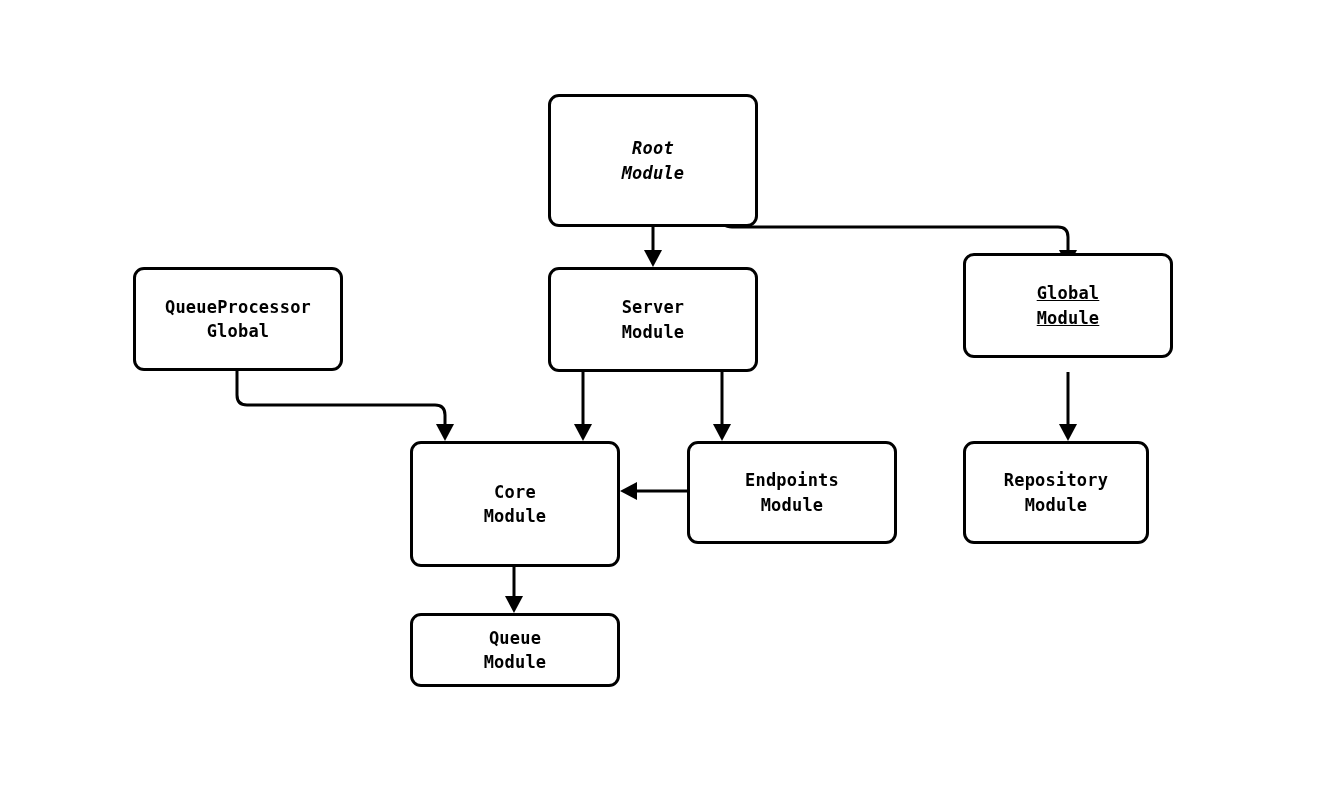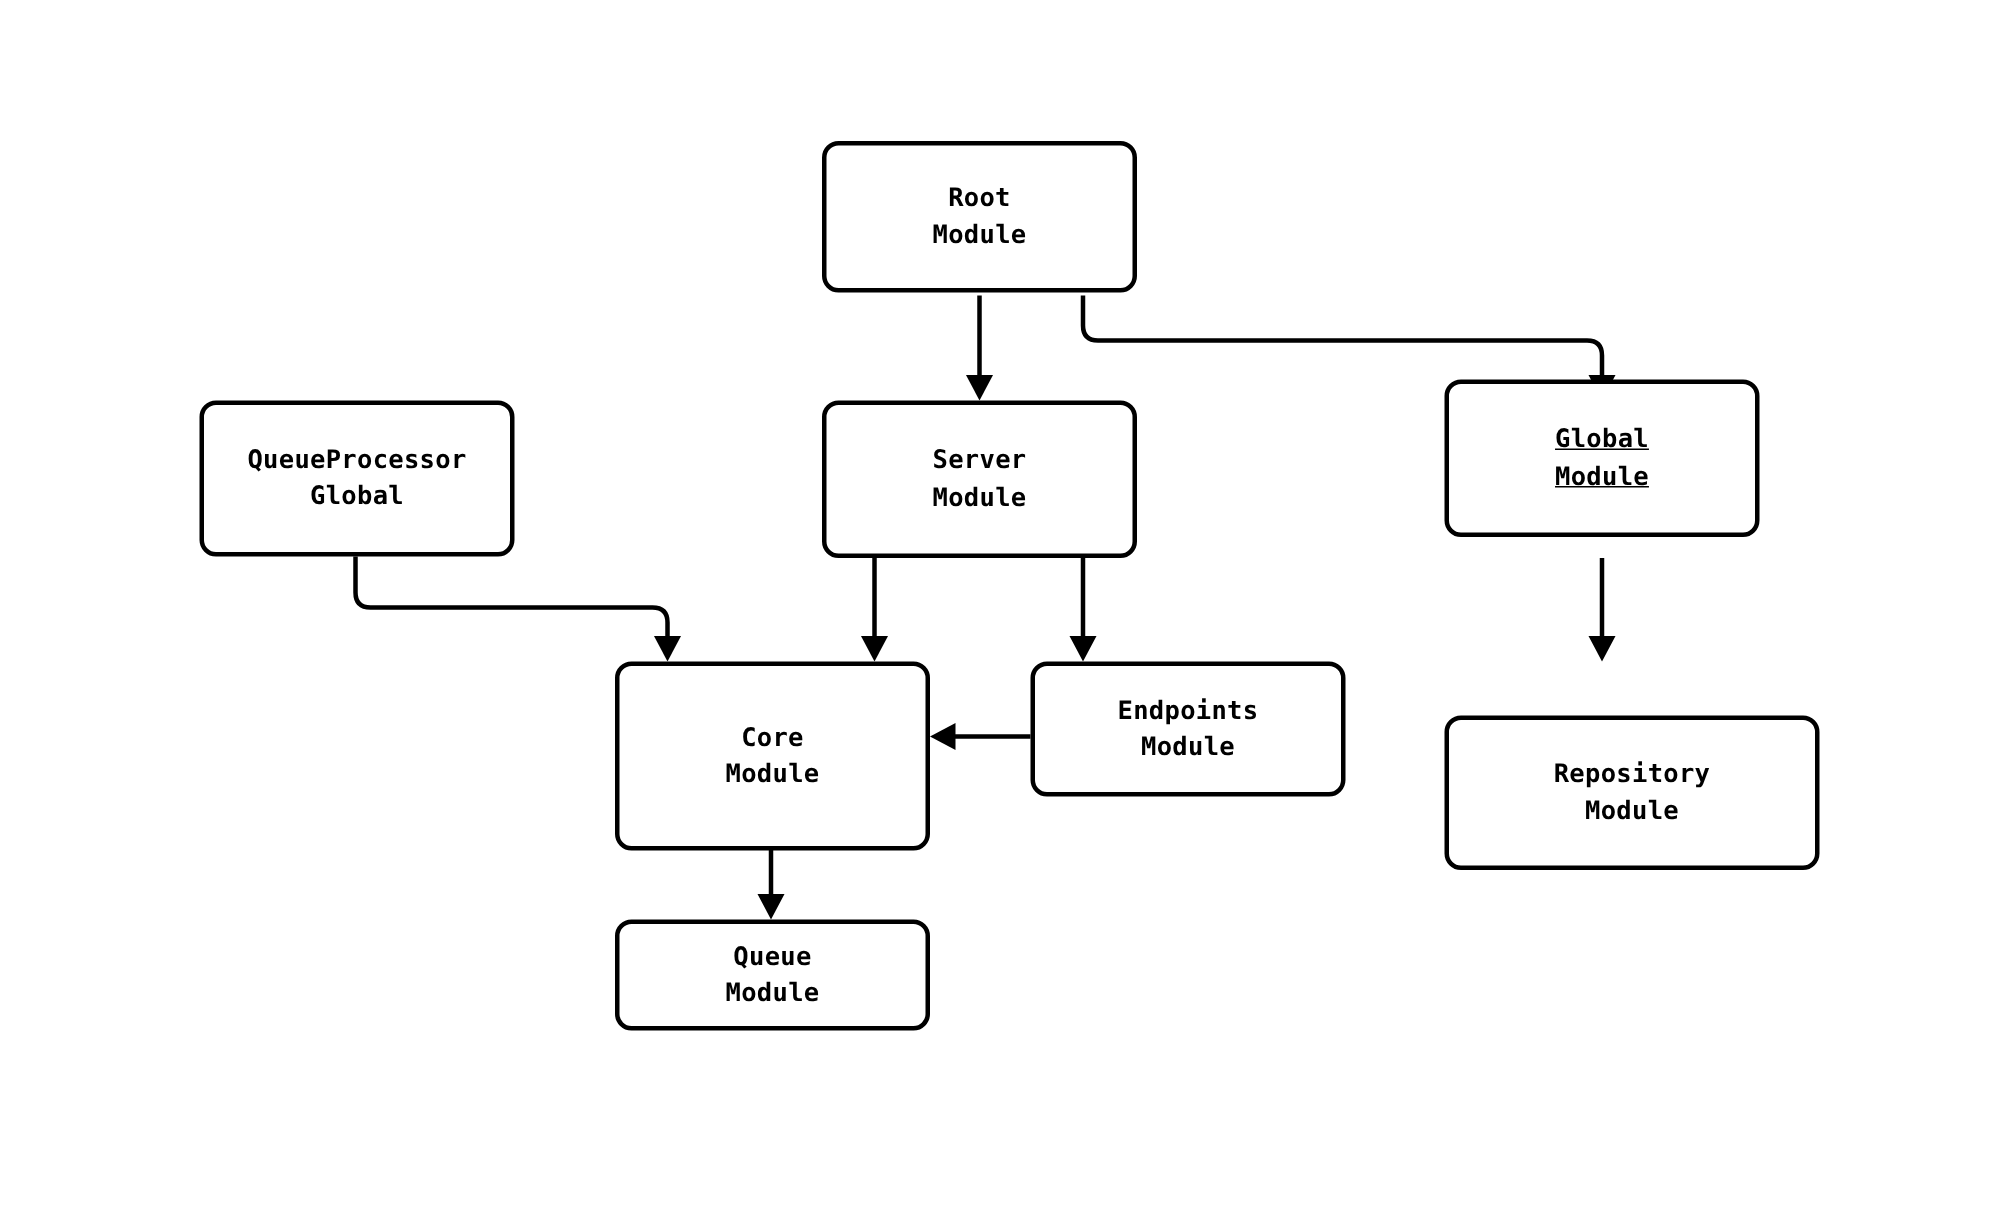--- a/index.html
+++ b/index.html
@@ -63,21 +63,21 @@
       <path d="M 722 372 L 722 433" fill="none" stroke="#000000" stroke-width="3" stroke-linecap="butt"></path>
       <polygon points="722,441 713,424 731,424" fill="#000000"></polygon>
       <path d="M 1068 372 L 1068 433" fill="none" stroke="#000000" stroke-width="3" stroke-linecap="butt"></path>
       <polygon points="1068,441 1059,424 1077,424" fill="#000000"></polygon>
       <path d="M 687 491 L 632 491" fill="none" stroke="#000000" stroke-width="3" stroke-linecap="butt"></path>
       <polygon points="620,491 637,482 637,500" fill="#000000"></polygon>
       <path d="M 514 544 L 514 605" fill="none" stroke="#000000" stroke-width="3" stroke-linecap="butt"></path>
       <polygon points="514,613 505,596 523,596" fill="#000000"></polygon>
     </svg>
 
-  <div class="node" style="left: 548px; top: 94px; width: 210px; height: 101px;">
+  <div class="node" style="left: 548px; top: 94px; width: 210px; height: 133px; font-style: italic;">
     <span class="node-label">Root
 Module</span>
   </div>
 
   <div class="node" style="left: 133px; top: 267px; width: 210px; height: 104px;">
     <span class="node-label">QueueProcessor
 Global</span>
   </div>
 
   <div class="node" style="left: 548px; top: 267px; width: 210px; height: 105px;">
@@ -88,26 +88,26 @@
   <div class="node" style="left: 963px; top: 253px; width: 210px; height: 105px; text-decoration: underline;">
     <span class="node-label">Global
 Module</span>
   </div>
 
   <div class="node" style="left: 410px; top: 441px; width: 210px; height: 126px;">
     <span class="node-label">Core
 Module</span>
   </div>
 
-  <div class="node" style="left: 687px; top: 441px; width: 210px; height: 90px;">
+  <div class="node" style="left: 687px; top: 441px; width: 210px; height: 103px;">
     <span class="node-label">Endpoints
 Module</span>
   </div>
 
-  <div class="node" style="left: 963px; top: 441px; width: 250px; height: 103px; margin-top: 36px;">
+  <div class="node" style="left: 963px; top: 441px; width: 186px; height: 103px;">
     <span class="node-label">Repository
 Module</span>
   </div>
 
   <div class="node" style="left: 410px; top: 613px; width: 210px; height: 74px;">
     <span class="node-label">Queue
 Module</span>
   </div>
 
 </div>

